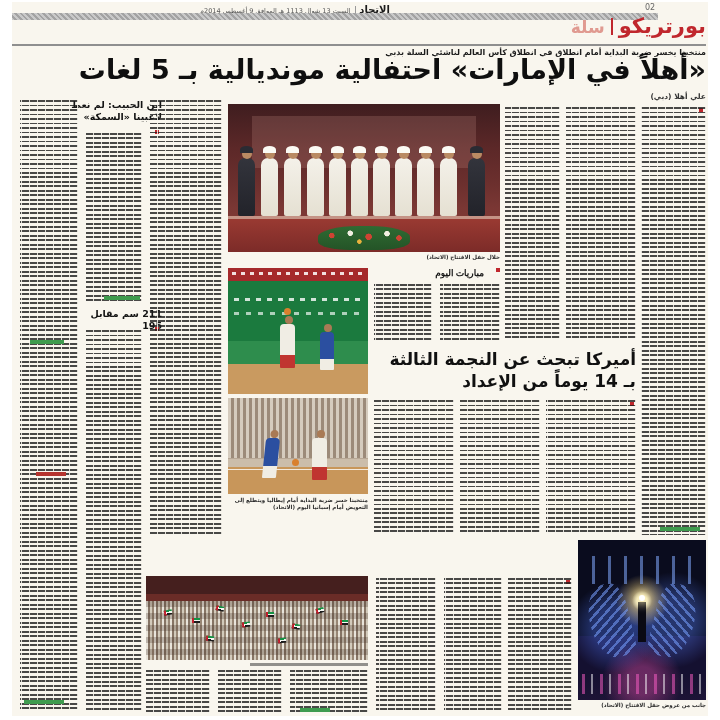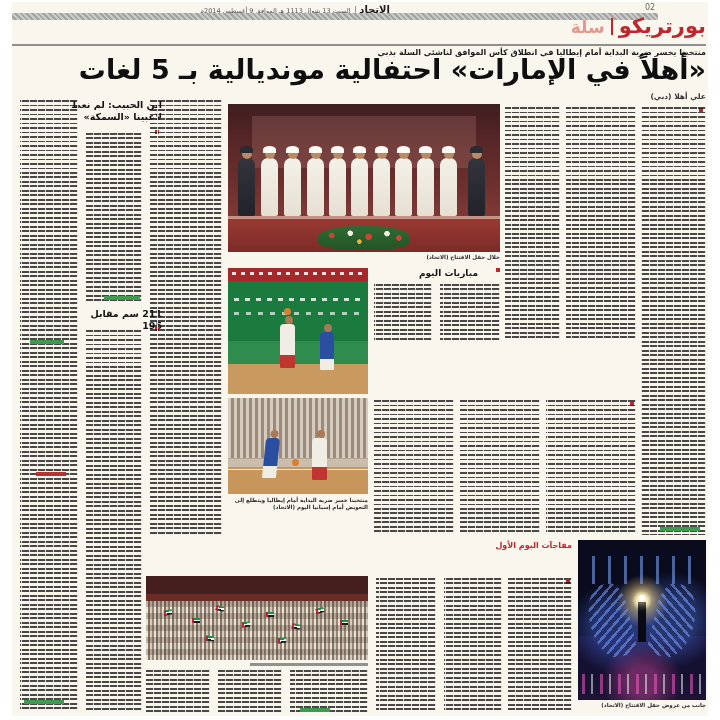--- a/index.html
+++ b/index.html
@@ -32,21 +32,21 @@
   .sim{background-image:
     repeating-linear-gradient(to left, rgba(249,246,238,.85) 0 1px, rgba(0,0,0,0) 1px 8px),
     repeating-linear-gradient(to bottom, rgba(28,28,28,.8) 0 1.9px, rgba(0,0,0,0) 1.9px 4.5px);}
   .rb{width:4px;height:4px;background:#c0272d;}
   .snip-green{background:#3f9b4f;height:3.5px;}
   .snip-red{background:#b5342f;height:3.5px;}
   .capline{height:3px;background:rgba(60,60,60,.55);}
 
   .subhead{font-size:9.5px;font-weight:bold;color:#141414;text-align:right;line-height:1.25;}
   .caption{font-size:5.5px;font-weight:bold;color:#2b2b2b;text-align:right;line-height:1.3;}
-  .matches-head{display:flex;direction:rtl;align-items:flex-start;gap:18px;justify-content:flex-start;}
+  .matches-head{display:flex;direction:rtl;align-items:flex-start;gap:12px;justify-content:flex-start;font-family:Liberation Serif, serif;}
   .matches-head .txt{font-size:9px;font-weight:bold;color:#161616;}
   .h2{font-size:17px;font-weight:bold;color:#101010;text-align:right;line-height:1.3;}
   .bkicker{font-size:8px;font-weight:bold;color:#c0272d;text-align:right;}
   .bheadline{font-size:16px;font-weight:bold;color:#0f0f0f;text-align:right;white-space:nowrap;}
 
   
   .ph-officials{left:228px;top:104px;width:272px;height:148px;overflow:hidden;
     background:linear-gradient(180deg,#3f1d1f 0%,#5c2828 30%,#6d302e 55%,#7a3734 70%,#8c3b35 100%);}
   .ph-officials .screen{position:absolute;left:24px;right:24px;top:12px;height:52px;background:rgba(205,150,140,.22);}
   .ph-officials .stage{position:absolute;left:0;bottom:0;width:100%;height:36px;background:linear-gradient(180deg,#9c3b33,#7c2b28);}
@@ -131,21 +131,21 @@
     <span class="datetext rtl">السبت 13 شوال 1113 هـ الموافق 9 أغسطس 2014م</span>
   </div>
   <div class="abs graybar"></div>
   <div class="abs section-row">
     <span class="section-title">بورتريكو</span>
     <span class="section-sep"></span>
     <span class="section-tag">سلة</span>
   </div>
   <div class="abs rule1"></div>
 
-  <div class="abs kicker rtl">منتخبنا يخسر ضربة البداية أمام إيطاليا في انطلاق كأس الموافق لناشئي السلة بدبي</div>
+  <div class="abs kicker rtl">منتخبنا يخسر ضربة البداية أمام انطلاق في انطلاق كأس العالم لناشئي السلة بدبي</div>
   <div class="abs headline rtl">«أهلاً في الإمارات» احتفالية مونديالية بـ 5 لغات</div>
   <div class="abs byline rtl">علي أهلا (دبي)</div>
 
   <div class="abs rb" style="left:699px;top:108px;"></div>
   <div class="abs sim" style="left:641px;top:107px;width:65px;height:428px;"></div>
   <div class="abs sim" style="left:566px;top:107px;width:70px;height:233px;"></div>
   <div class="abs sim" style="left:505px;top:107px;width:55px;height:233px;"></div>
   <div class="abs snip-green" style="left:660px;top:527px;width:40px;"></div>
 
   <div class="abs subhead rtl" style="left:62px;top:99px;width:100px;">ابن الحبيب: لم نعط لاعبينا «السمكة»</div>
@@ -199,27 +199,28 @@
   <div class="abs caption rtl" style="left:228px;top:497px;width:140px;">منتخبنا خسر ضربة البداية أمام إيطاليا ويتطلع إلى التعويض أمام إسبانيا اليوم (الاتحاد)</div>
 
   <div class="abs matches-head" style="left:374px;top:268px;width:126px;">
     <span class="rb"></span>
     <span class="txt rtl">مباريات اليوم</span>
   </div>
   <div class="abs sim" style="left:374px;top:284px;width:58px;height:56px;"></div>
   <div class="abs sim" style="left:440px;top:284px;width:60px;height:56px;"></div>
 
   <div class="abs h2 rtl" style="left:374px;top:348px;width:262px;">
+    <div>أميركا تبحث عن النجمة الثالثة</div>
+    <div>بـ 14 يوماً من الإعداد</div>
   </div>
   <div class="abs rb" style="left:630px;top:402px;"></div>
   <div class="abs sim" style="left:546px;top:400px;width:90px;height:135px;"></div>
   <div class="abs sim" style="left:460px;top:400px;width:80px;height:135px;"></div>
   <div class="abs sim" style="left:374px;top:400px;width:80px;height:135px;"></div>
 
-  <div class="abs bkicker rtl" style="left:300px;top:541px;width:272px;">مفاجآت اليوم الأول</div>
   <div class="abs rb" style="left:566px;top:580px;"></div>
   <div class="abs sim" style="left:508px;top:578px;width:64px;height:134px;"></div>
   <div class="abs sim" style="left:444px;top:578px;width:58px;height:134px;"></div>
   <div class="abs sim" style="left:376px;top:578px;width:60px;height:134px;"></div>
 
   <div class="abs ph-crowd">
     <div class="mass"></div>
     <div class="flag" style="left:18px;top:34px;transform:rotate(-10deg);"></div>
     <div class="flag" style="left:46px;top:42px;"></div>
     <div class="flag" style="left:70px;top:30px;transform:rotate(12deg);"></div>

